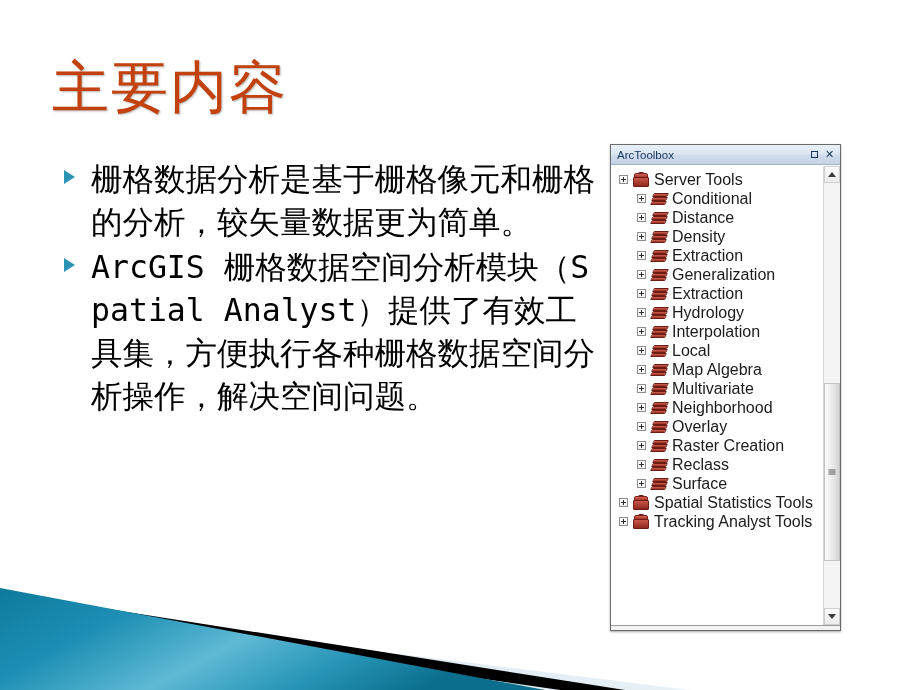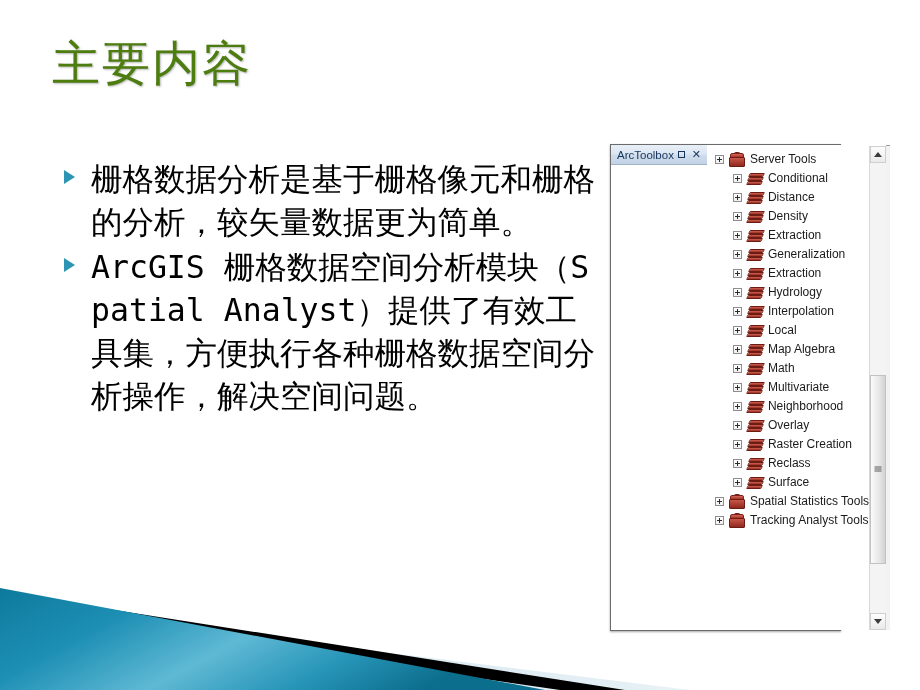--- a/index.html
+++ b/index.html
@@ -23,25 +23,25 @@
     bottom: 0;
     width: 920px;
     height: 180px;
     pointer-events: none;
   }
 
   
   #title {
     position: absolute;
     left: 52px;
-    top: 38px;
-    font-size: 48px;
+    top: 56px;
+    font-size: 57px;
     line-height: 1.1;
     font-weight: normal;
-    color: #4d7c0f;
+    color: #c2410c;
     letter-spacing: 2px;
     text-shadow: 1px 1px 2px rgba(120,120,120,0.55);
     white-space: nowrap;
   }
 
   
   #body {
     position: absolute;
     left: 58px;
     top: 158px;
@@ -76,21 +76,21 @@
     position: absolute;
     left: 610px;
     top: 144px;
     width: 231px;
     height: 487px;
     background: #ffffff;
     border: 1px solid #6b6b6b;
     box-shadow: 0 1px 2px rgba(0,0,0,0.35);
     box-sizing: border-box;
     display: flex;
-    flex-direction: row;
+    flex-direction: column;
   }
   #tb-titlebar {
     height: 20px;
     flex: 0 0 20px;
     background: linear-gradient(to bottom, #e8eff7 0%, #dbe6f2 48%, #cfdcec 52%, #c3d3e6 100%);
     border-bottom: 1px solid #9fb2c6;
     display: flex;
     align-items: center;
     padding: 0 3px 0 6px;
     box-sizing: border-box;
@@ -133,21 +133,21 @@
     padding: 4px 0 0 4px;
     background: #ffffff;
   }
   .node {
     display: flex;
     align-items: center;
     height: 19px;
     white-space: nowrap;
   }
   .node-label {
-    font-size: 12px;
+    font-size: 16px;
     color: #1b1b1b;
     line-height: 19px;
   }
   .indent-1 { padding-left: 4px; }
   .indent-2 { padding-left: 22px; }
 
   
   .expander {
     width: 9px;
     height: 9px;
@@ -441,29 +441,20 @@
             </span>
             <span class="node-label">Map Algebra</span>
           </div>
           <div class="node indent-2">
             <span class="expander plus"></span>
             <span class="icon-toolset">
               <span class="bar b1"></span>
               <span class="bar b2"></span>
               <span class="bar b3"></span>
             </span>
-            <span class="node-label">Math</span>
-          </div>
-          <div class="node indent-2">
-            <span class="expander plus"></span>
-            <span class="icon-toolset">
-              <span class="bar b1"></span>
-              <span class="bar b2"></span>
-              <span class="bar b3"></span>
-            </span>
             <span class="node-label">Multivariate</span>
           </div>
           <div class="node indent-2">
             <span class="expander plus"></span>
             <span class="icon-toolset">
               <span class="bar b1"></span>
               <span class="bar b2"></span>
               <span class="bar b3"></span>
             </span>
             <span class="node-label">Neighborhood</span>

